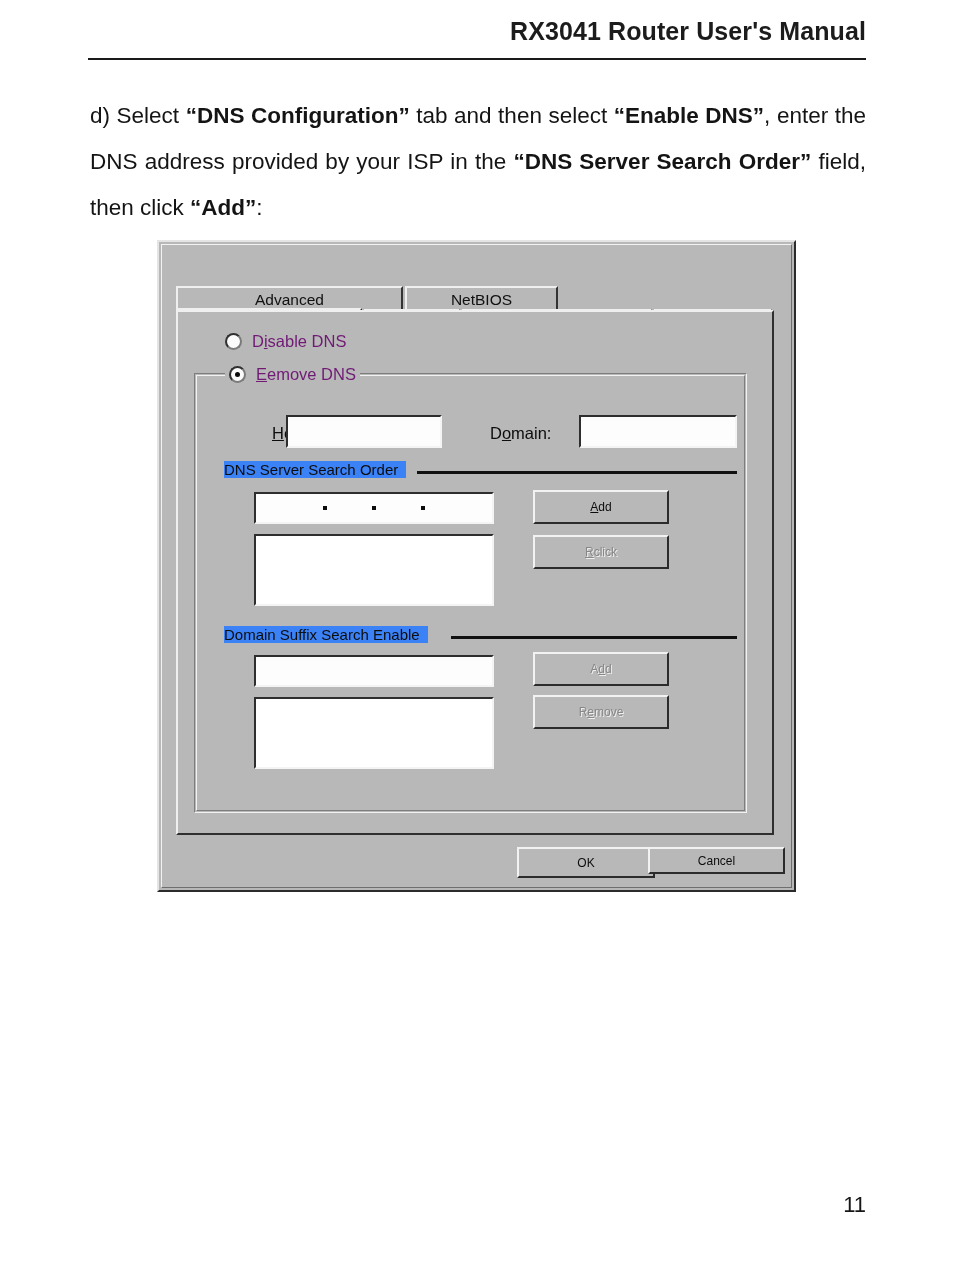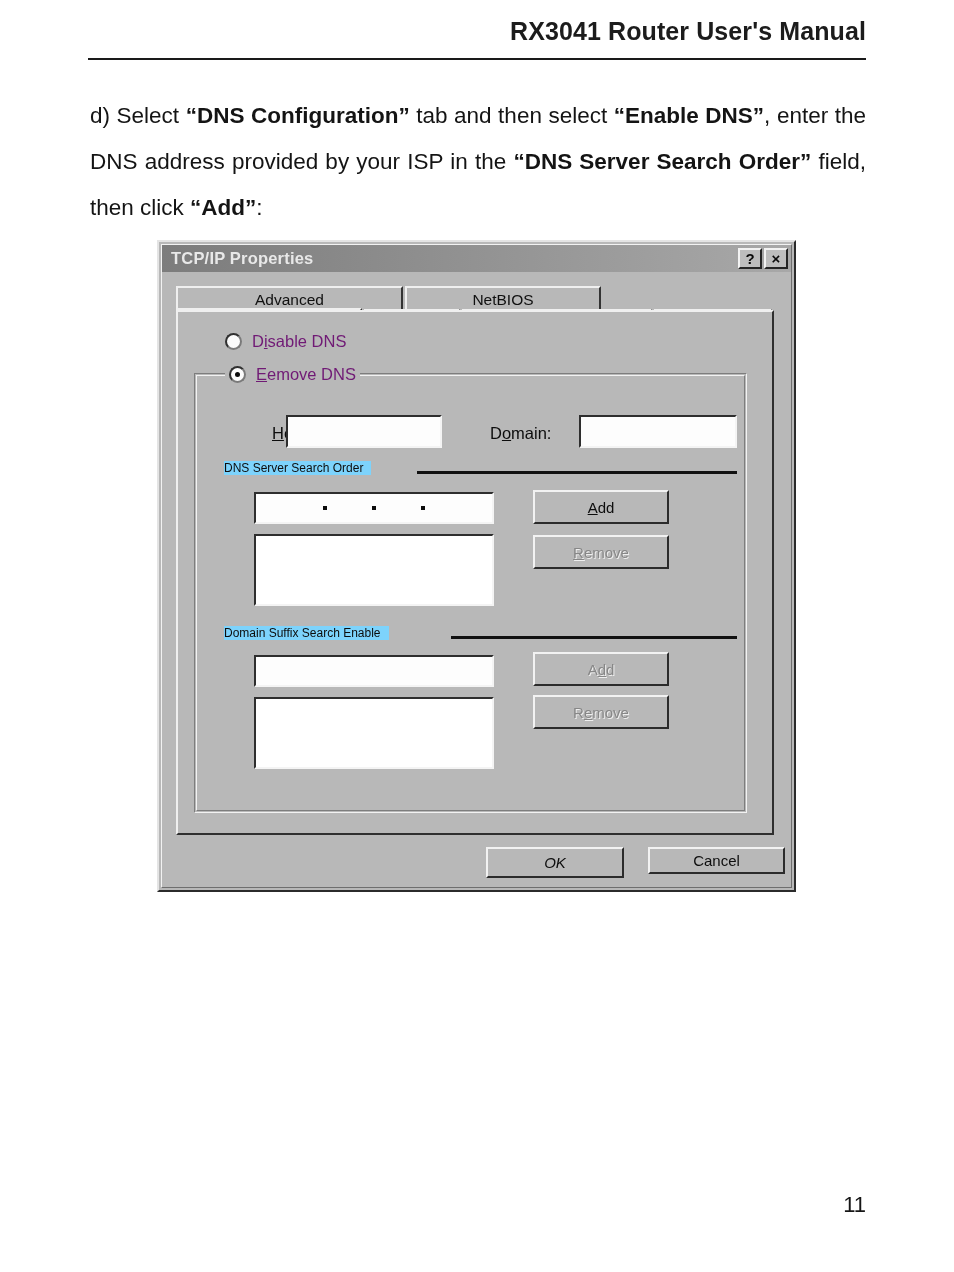--- a/index.html
+++ b/index.html
@@ -156,21 +156,21 @@
   }
   .tab.selected {
     background: #c2c2c2;
     height: 27px;
     margin-top: -1px;
     font-size: 16px;
   }
   
   .t-bindings { width: 196px; }
   .t-advanced { width: 227px; }
-  .t-netbios  { width: 196px; margin-right: 0; }
+  .t-netbios  { width: 153px; margin-right: 0; }
   
   .t-dns  { width: 186px; }
   .t-gw   { width: 96px; }
   .t-wins { width: 190px; }
   .t-ip   { width: 118px; margin-right: 0; }
 
   .tabpanel {
     position: absolute;
     left: 17px;
     top: 68px;
@@ -272,77 +272,70 @@
     padding: 0 22px;
   }
   .ipdot {
     width: 4px; height: 4px;
     background: #0c0c0c;
   }
 
   
   .section-title {
     position: absolute;
-    font-size: 12px;
+    font-size: 15px;
     color: #0d0d0d;
     white-space: nowrap;
-    background: #7dd3fc;
+    background: #3b82f6;
     padding-right: 8px;
   }
   .section-rule {
     position: absolute;
     height: 3px;
     background: #111111;
   }
 
   
   .btn {
     position: absolute;
     background: #b8b8b8;
     border-top: 2px solid #f2f2f2;
     border-left: 2px solid #f2f2f2;
     border-right: 2px solid #2b2b2b;
     border-bottom: 2px solid #2b2b2b;
     box-sizing: border-box;
     display: flex;
     align-items: center;
     justify-content: center;
-    font-size: 15px;
+    font-size: 12px;
     color: #0d0d0d;
   }
   .btn.disabled { color: #878787; }
   .btn.disabled .lbl {
     text-shadow: 1px 1px 0 #efefef;
   }
 
-  #ok-button     { left: 327px; top: 605px; width: 138px; height: 31px; font-style: italic; }
+  #ok-button     { left: 358px; top: 605px; width: 138px; height: 31px; }
   #cancel-button { left: 489px; top: 605px; width: 137px; height: 27px; }
 </style>
 </head>
 <body>
 
 <div class="page-header">
   <div class="title">RX3041 Router User's Manual</div>
 </div>
 <div class="header-rule"></div>
 
 <div class="body-copy">
   <span>d) Select </span><b>“DNS Configuration”</b><span> tab and then select </span><b>“Enable DNS”</b><span>, enter the DNS address provided by your ISP in the </span><b>“DNS Server Search Order”</b><span> field, then click </span><b>“Add”</b><span>:</span>
 </div>
 
 <div class="dialog">
   <div class="dialog-inner"></div>
 
-  <div class="titlebar">
-    <div class="titlebar-text">TCP/IP Properties</div>
-    <div class="titlebar-buttons">
-      <div class="tb-btn">?</div>
-      <div class="tb-btn">×</div>
-    </div>
-  </div>
 
   <div class="tabstrip">
     <div class="tabrow tabrow-top">
       <div class="tab t-advanced">Advanced</div>
       <div class="tab t-netbios">NetBIOS</div>
     </div>
     <div class="tabrow tabrow-bottom">
       <div class="tab selected t-dns">DNS Configuration</div>
       <div class="tab t-gw">Gateway</div>
       <div class="tab t-wins">WINS Configuration</div>
@@ -378,21 +371,21 @@
       <span class="ipdot"></span>
       <span class="ipdot"></span>
       <span class="ipdot"></span>
     </div>
     <div class="btn" style="left:355px; top:178px; width:136px; height:34px;">
       <span class="lbl"><span></span><span class="u">A</span><span>dd</span></span>
     </div>
 
     <div class="listbox" style="left:76px; top:222px; width:240px; height:72px;"></div>
     <div class="btn disabled" style="left:355px; top:223px; width:136px; height:34px;">
-      <span class="lbl"><span></span><span class="u">R</span><span>emove</span></span>
+      <span class="lbl"><span></span><span class="u">R</span><span>click</span></span>
     </div>
 
     <div class="section-title" style="left:46px; top:314px;">Domain Suffix Search Enable</div>
     <div class="section-rule" style="left:273px; top:324px; width:286px;"></div>
 
     <div class="textbox" style="left:76px; top:343px; width:240px; height:32px;"></div>
     <div class="btn disabled" style="left:355px; top:340px; width:136px; height:34px;">
       <span class="lbl"><span>A</span><span class="u">d</span><span>d</span></span>
     </div>
 

